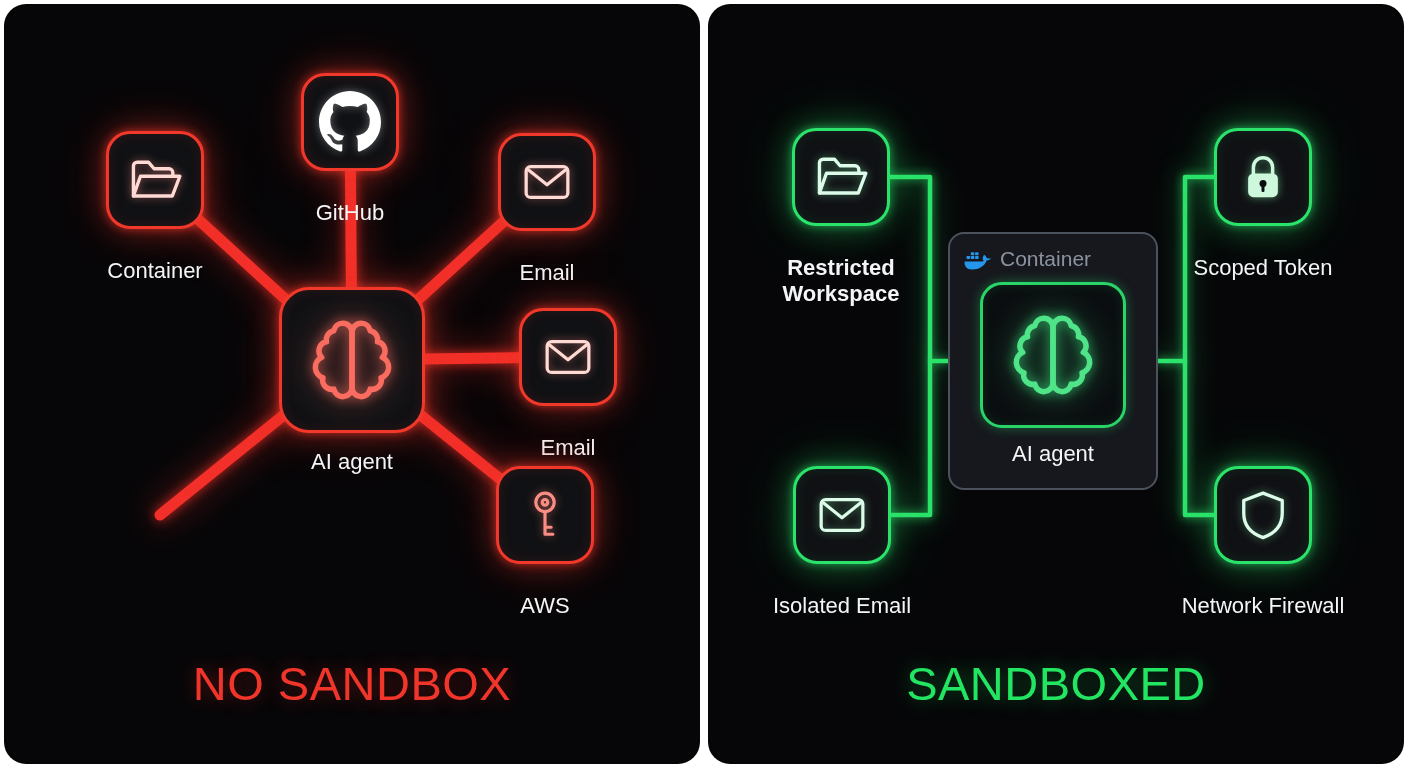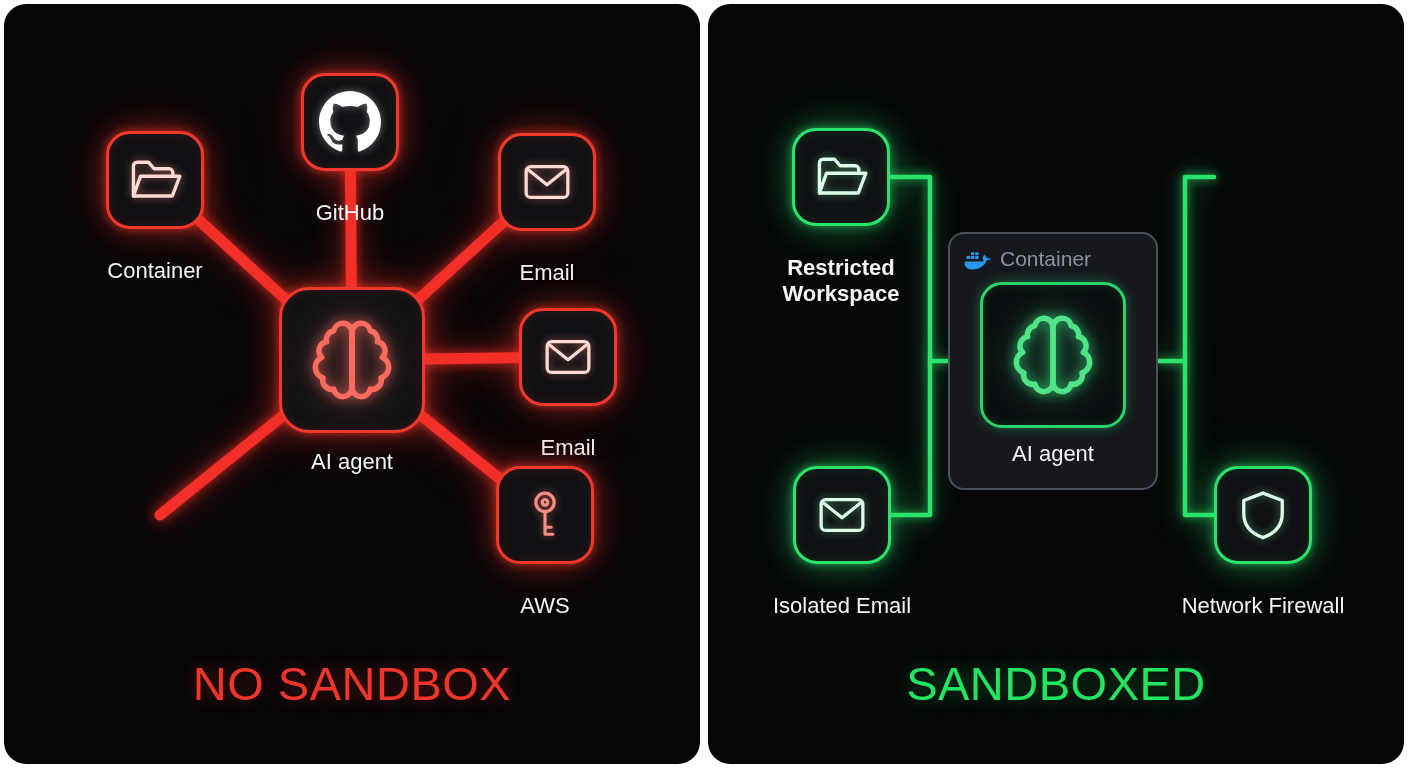--- a/index.html
+++ b/index.html
@@ -182,20 +182,33 @@
       <span class="icon ic-green-soft">
         <svg width="60" height="60" viewBox="0 0 64 64" fill="none" stroke="currentColor" stroke-width="3.6" stroke-linejoin="round" stroke-linecap="round">
           <path d="M9 49 V17 a4 4 0 0 1 4-4 h12 l6 7 h16 a4 4 0 0 1 4 4 v4"></path>
           <path d="M9 49 l7.5-21 H58.5 l-8 21 Z"></path>
         </svg>
       </span>
     </div>
     <div class="node-label wrap">Restricted Workspace</div>
   </div>
 
+  <div class="node green" style="left:506px;top:124px;">
+    <div class="node-box">
+      <span class="icon ic-lock">
+        <svg width="56" height="56" viewBox="0 0 64 64">
+          <path d="M21 29 v-8 a11 11 0 0 1 22 0 v8" fill="none" stroke="currentColor" stroke-width="4" stroke-linecap="round"></path>
+          <rect x="15" y="28" width="34" height="27" rx="6" fill="currentColor"></rect>
+          <circle cx="32" cy="39.5" r="4" fill="#0b0d10"></circle>
+          <rect x="30.3" y="41.5" width="3.4" height="7.5" rx="1.4" fill="#0b0d10"></rect>
+        </svg>
+      </span>
+    </div>
+    <div class="node-label wrap">Scoped Token</div>
+  </div>
 
   <div class="container-box">
     <div class="container-header">
       <span class="icon">
         <svg width="27" height="21" viewBox="0 0 33 25" fill="#2497ed">
           <rect x="3.2" y="7" width="4.2" height="3.6" rx=".5"></rect>
           <rect x="8.4" y="7" width="4.2" height="3.6" rx=".5"></rect>
           <rect x="13.6" y="7" width="4.2" height="3.6" rx=".5"></rect>
           <rect x="8.4" y="2.4" width="4.2" height="3.6" rx=".5"></rect>
           <rect x="13.6" y="2.4" width="4.2" height="3.6" rx=".5"></rect>

